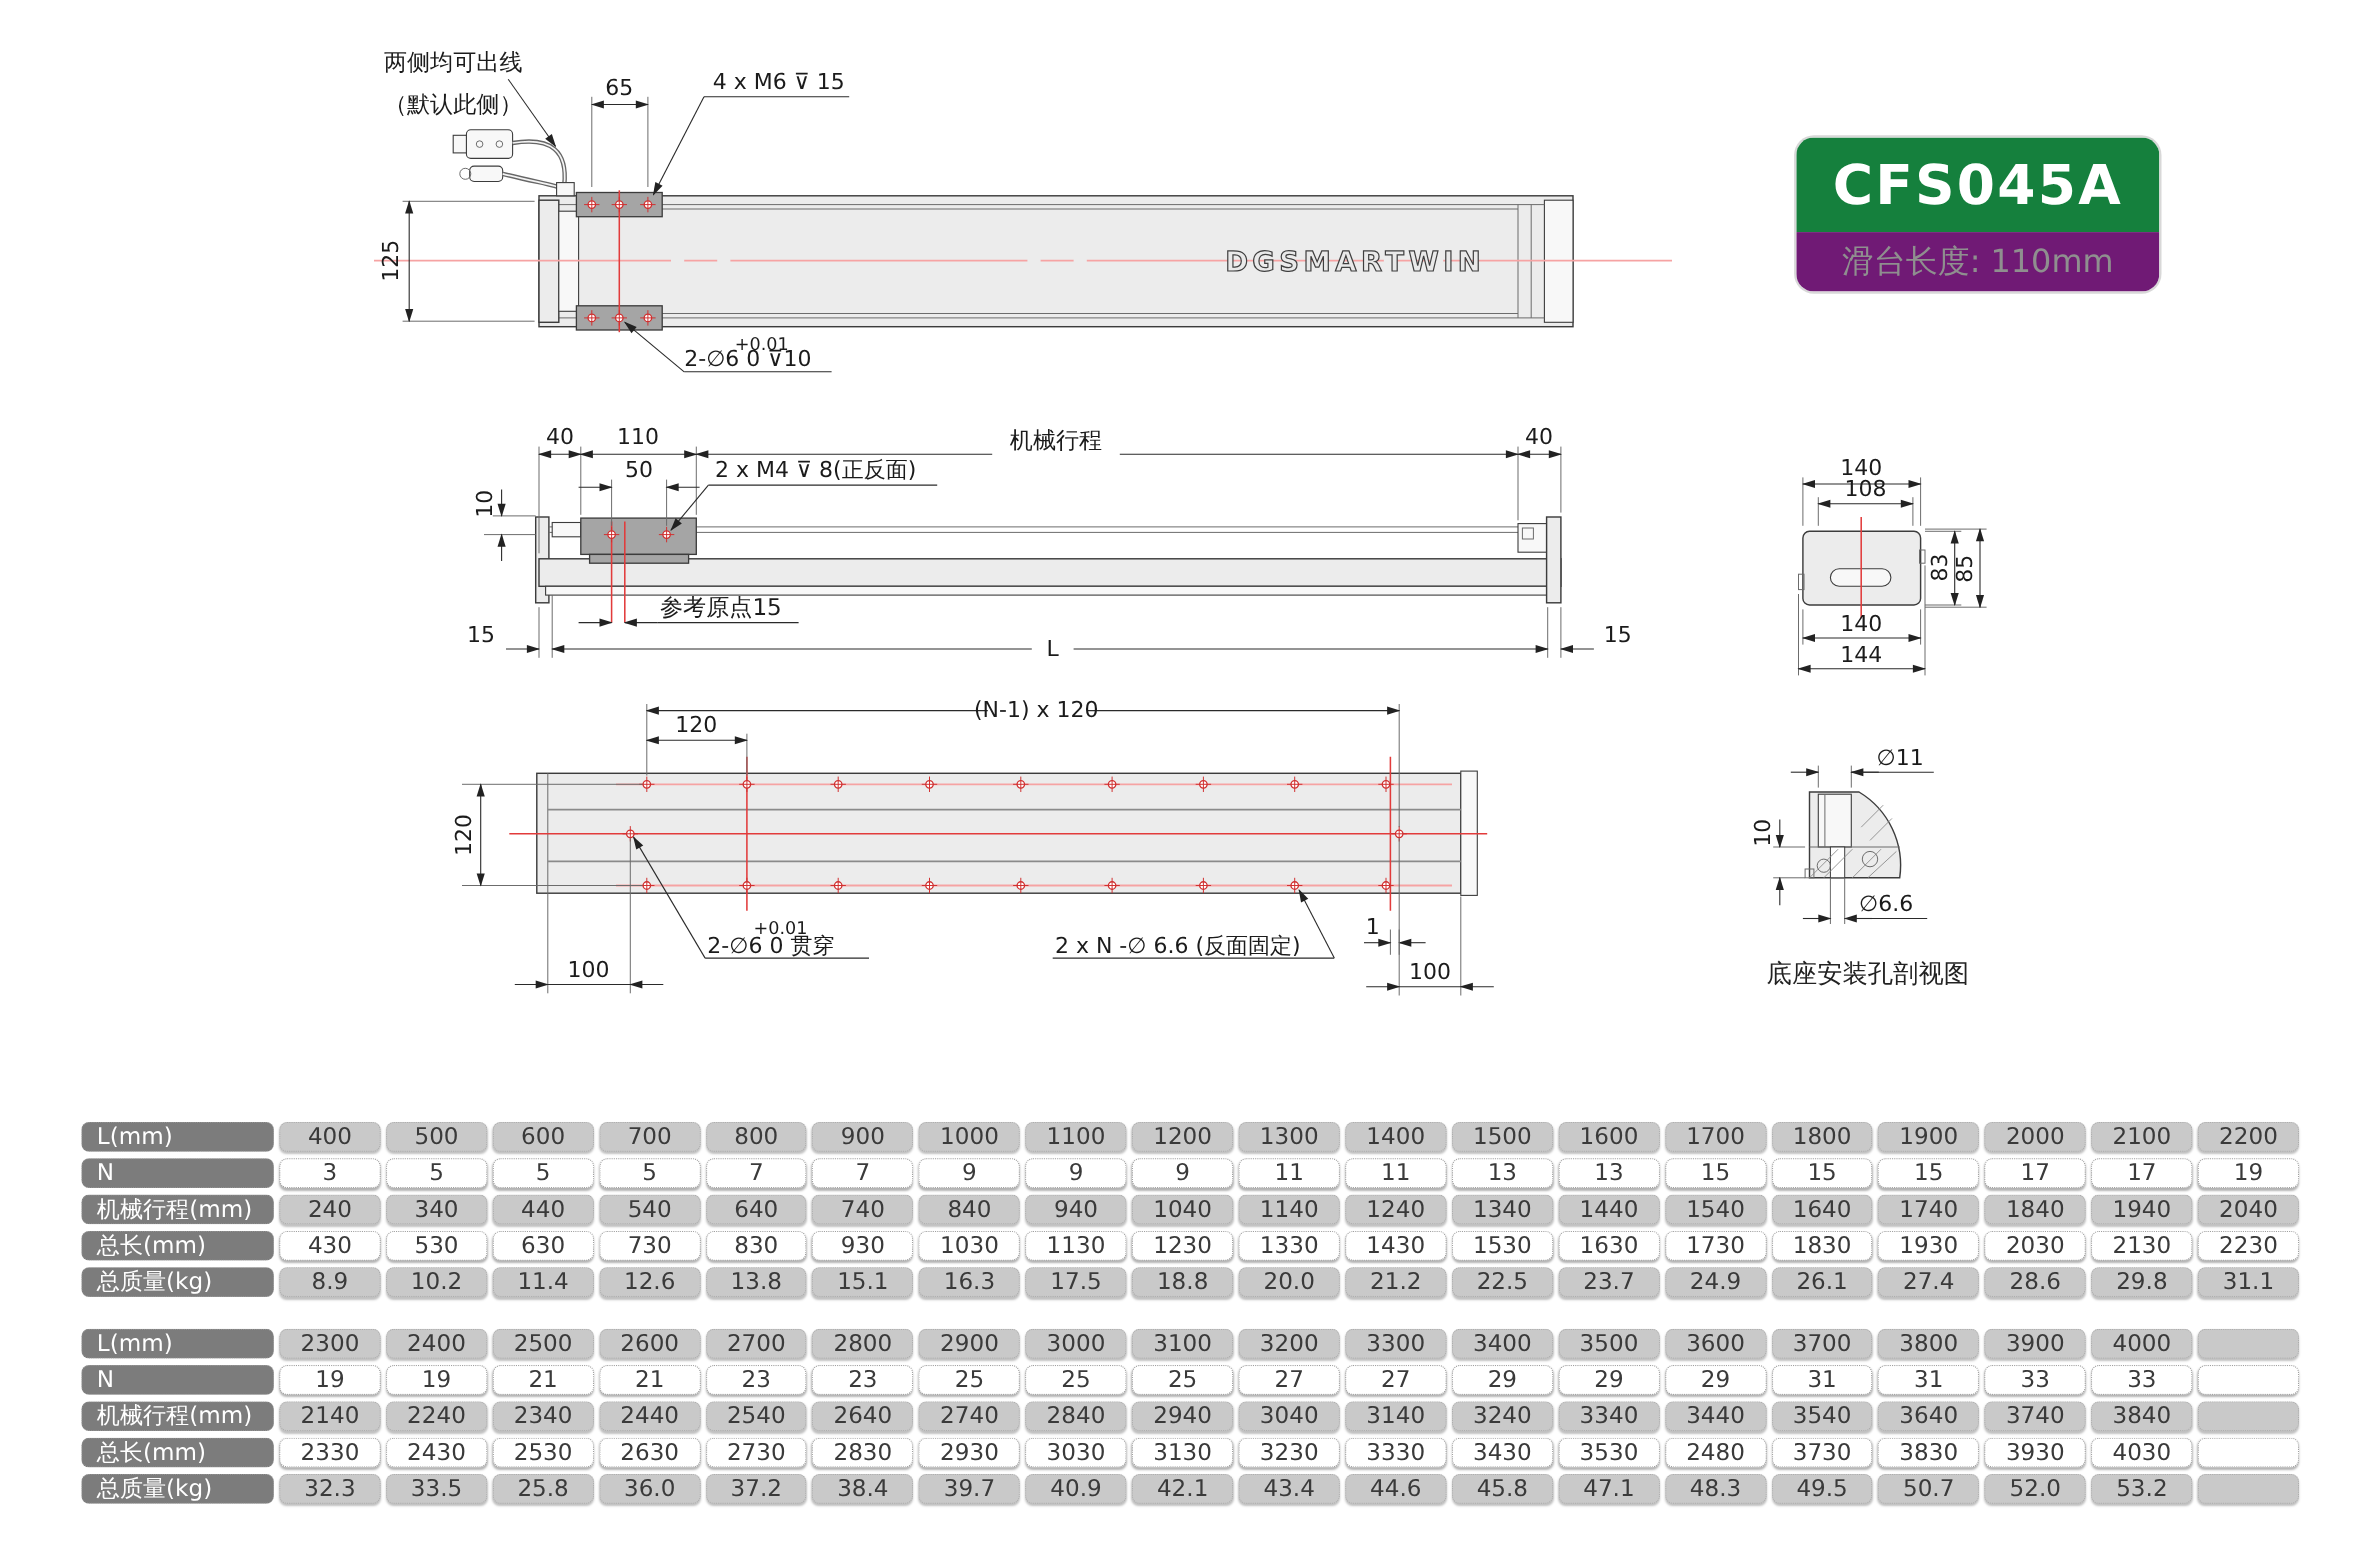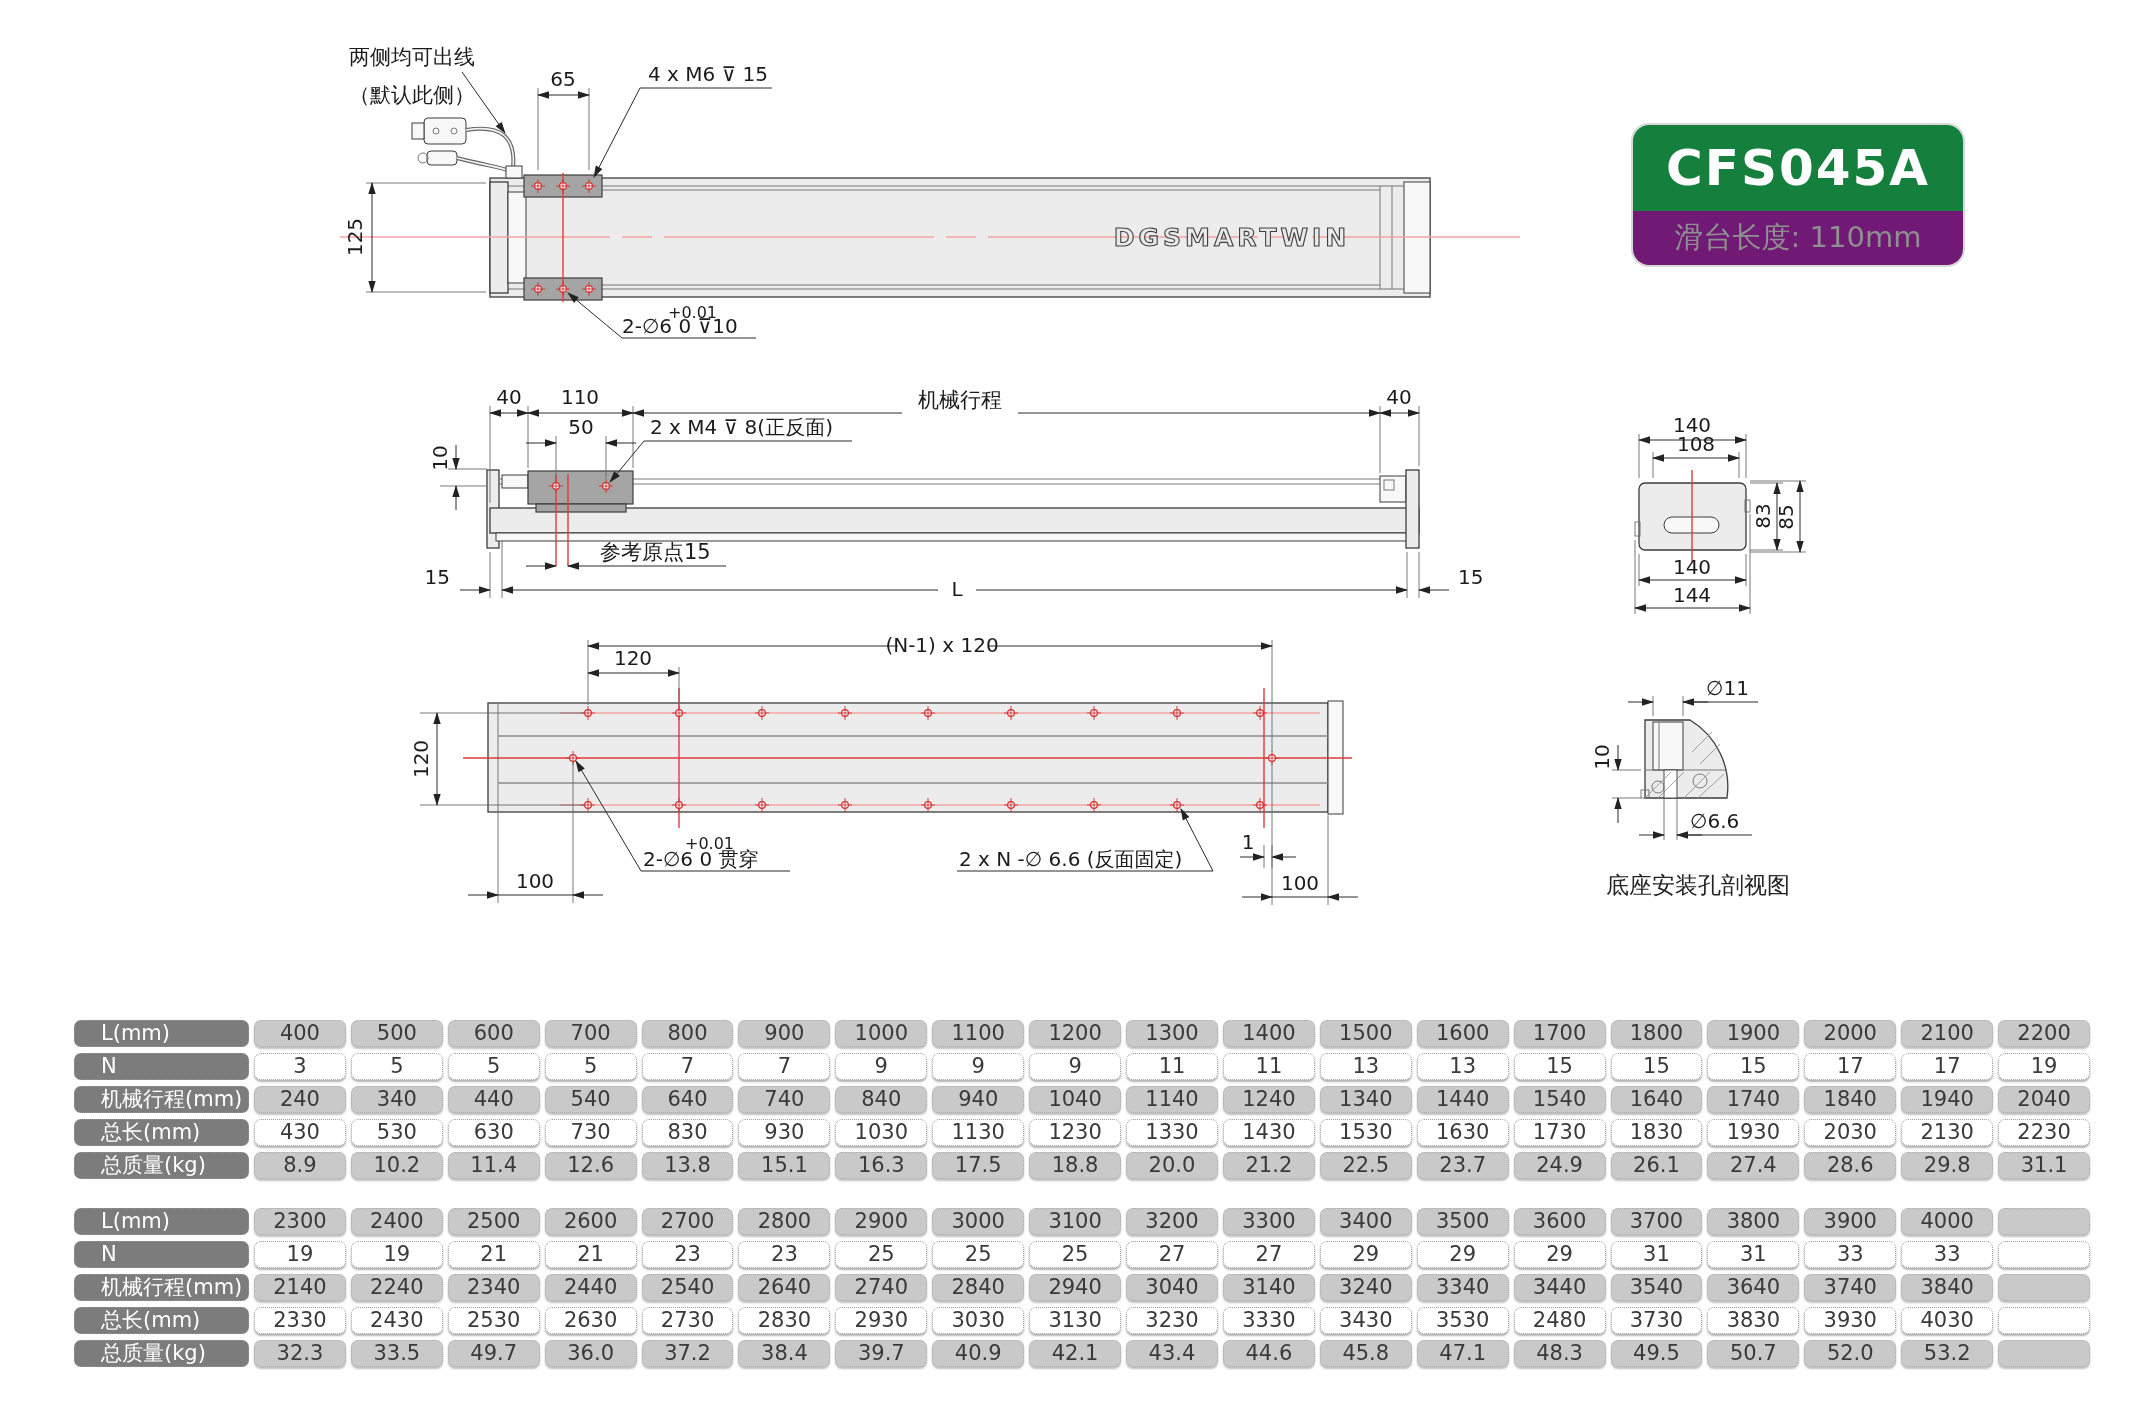--- a/index.html
+++ b/index.html
@@ -22,21 +22,21 @@
   .cable{stroke:#666;stroke-width:4;fill:none;}
   .cable2{stroke:#f3f3f3;stroke-width:1.6;fill:none;}
   .hole-c{fill:#fff;stroke:#d03030;stroke-width:1.2;}
   .hole-x{stroke:#d03030;stroke-width:0.9;fill:none;}
   .logo{font-size:25px;font-weight:bold;letter-spacing:4px;fill:#e9e9e9;stroke:#3f3f3f;stroke-width:1.1;}
   .badge{position:absolute;left:1633px;top:125px;width:330px;height:140px;border-radius:16px;overflow:hidden;box-shadow:0 0 0 2px #d8d8d8;background:#fff;}
   .badge-top{height:86px;background:#15803d;color:#fff;display:flex;align-items:center;justify-content:center;font-size:50px;font-weight:bold;letter-spacing:2px;}
   .badge-bot{height:54px;background:#701a75;color:#8f8f8f;display:flex;align-items:center;justify-content:center;font-size:29px;}
   .spec-table{position:absolute;left:74px;width:2016px;display:grid;grid-template-columns:175px repeat(19,1fr);gap:6px 5px;grid-auto-rows:27px;}
   .cell{border-radius:7px;font-size:21px;display:flex;align-items:center;justify-content:center;color:#3a3a3a;line-height:1;}
-  .hcell{background:#7c7c7c;color:#fff;justify-content:flex-start;padding-left:26px;border:1px dotted #949494;}
+  .hcell{background:#7c7c7c;color:#fff;justify-content:flex-start;padding-left:13px;border:1px dotted #949494;}
   .gcell{background:#c9c9c9;border:1px dotted #adadad;box-shadow:0 2px 2px rgba(0,0,0,.25);}
   .wcell{background:#ffffff;border:1px dotted #9f9f9f;box-shadow:0 2px 2px rgba(0,0,0,.3);}
 </style>
 </head>
 <body>
 
 <div class="page">
 
 <svg class="drawing" width="2151" height="1005" viewBox="0 0 2151 1005">
   <defs>
@@ -473,21 +473,21 @@
       <div class="cell wcell">3530</div>
       <div class="cell wcell">2480</div>
       <div class="cell wcell">3730</div>
       <div class="cell wcell">3830</div>
       <div class="cell wcell">3930</div>
       <div class="cell wcell">4030</div>
       <div class="cell wcell"></div>
       <div class="cell hcell">总质量(kg)</div>
       <div class="cell gcell">32.3</div>
       <div class="cell gcell">33.5</div>
-      <div class="cell gcell">49.7</div>
+      <div class="cell gcell">25.8</div>
       <div class="cell gcell">36.0</div>
       <div class="cell gcell">37.2</div>
       <div class="cell gcell">38.4</div>
       <div class="cell gcell">39.7</div>
       <div class="cell gcell">40.9</div>
       <div class="cell gcell">42.1</div>
       <div class="cell gcell">43.4</div>
       <div class="cell gcell">44.6</div>
       <div class="cell gcell">45.8</div>
       <div class="cell gcell">47.1</div>

